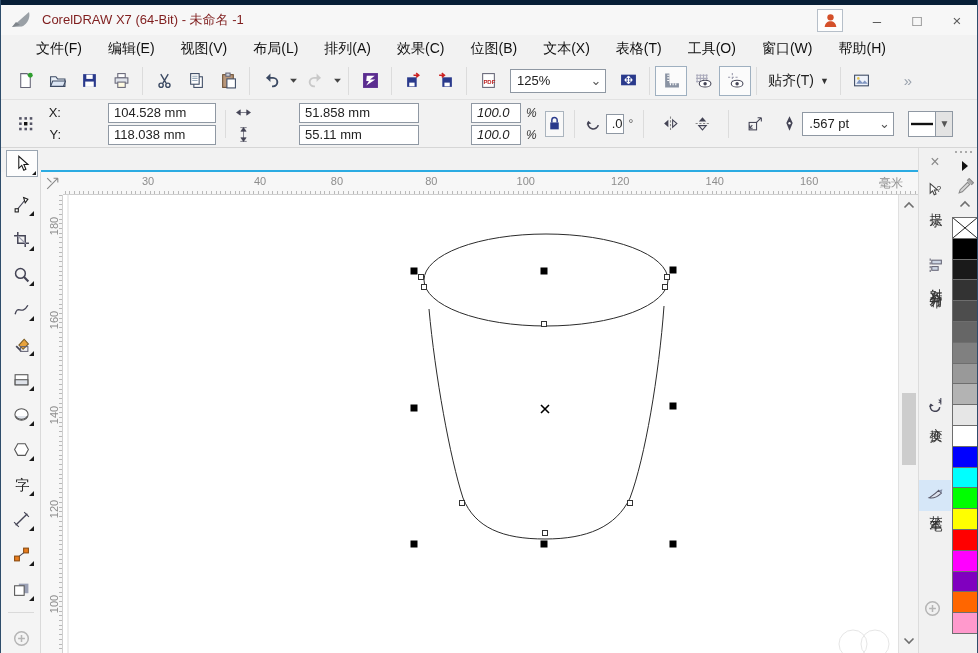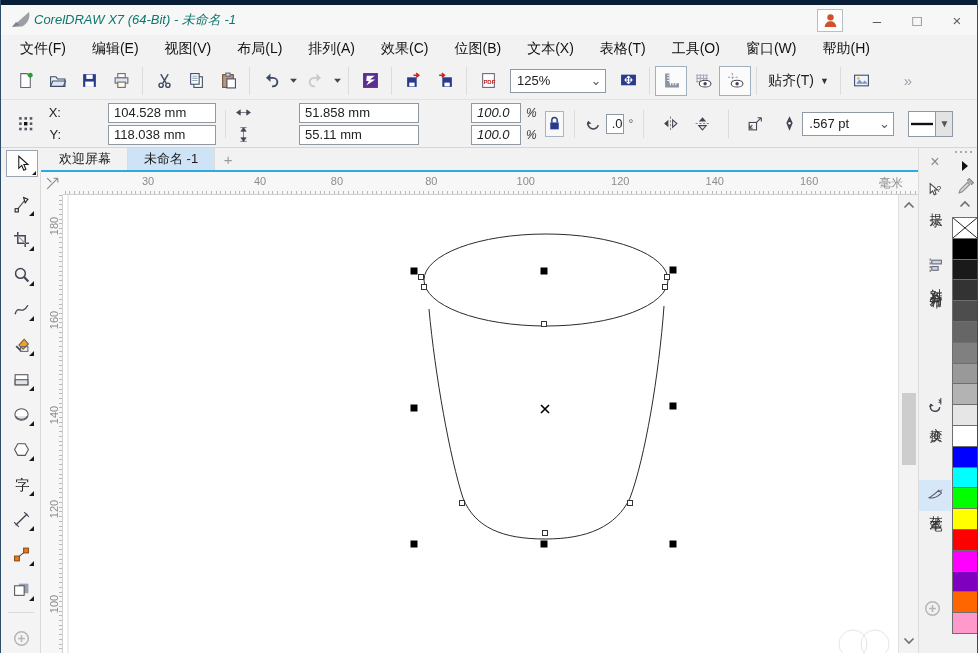--- a/index.html
+++ b/index.html
@@ -7,29 +7,29 @@
   body { font-family:"Liberation Sans","DejaVu Sans",sans-serif; font-size:12px; color:#222; }
   #app { position:relative; width:978px; height:653px; background:#f2f2f2; overflow:hidden;
          border-left:1px solid #2e4d6b; border-right:1px solid #2e4d6b; }
   svg { display:block; }
 
   
   #topstrip { position:absolute; left:0; top:0; width:100%; height:5px; background:#071e36; }
   #titlebar { position:absolute; left:0; top:5px; width:100%; height:30px; background:#f7f7f7;
               display:flex; align-items:center; }
   #corel-logo { margin-left:9px; width:22px; height:20px; }
-  #title-text { margin-left:2px; font-size:13px; color:#0f766e;font-style:italic; }
+  #title-text { margin-left:10px; font-size:13px; color:#7f1d1d; }
   #win-controls { position:absolute; right:0; top:0; height:30px; display:flex; align-items:center; }
   #account-btn { width:26px; height:23px; border:1px solid #b6bfc9; background:#fdfdfd;
                  display:flex; align-items:center; justify-content:center; margin-right:14px; }
   .winbtn { width:40px; height:28px; display:flex; align-items:center; justify-content:center;
             color:#5c5c5c; font-size:15px; }
   
   #menubar { position:absolute; left:0; top:35px; width:100%; height:27px; background:#f2f2f2;
-             display:flex; align-items:center; padding-left:6px; }
+             display:flex; align-items:center; padding-left:22px; }
   .menu-item { padding:4px 13px; font-size:14px; color:#111; }
   
   #toolbar1 { position:absolute; left:0; top:62px; width:100%; height:38px; background:#f2f2f2;
               border-bottom:1px solid #e2e2e2; display:flex; align-items:center; padding:0 8px; }
   #toolbar2 { position:absolute; left:0; top:100px; width:100%; height:48px; background:#f2f2f2;
               border-bottom:1px solid #d6d6d6; display:flex; align-items:center; padding:0 8px; }
   .tbtn { width:32px; height:30px; display:flex; align-items:center; justify-content:center; flex:0 0 auto; }
   .tbtn.boxed { border:1px solid #9fb0c0; background:#fbfbfb; }
   .tbtn.disabled { opacity:.45; }
   .tsep { width:1px; height:28px; background:#dcdcdc; margin:0 5px; flex:0 0 auto; }
@@ -455,25 +455,20 @@
           <svg viewBox="0 0 16 16" width="17" height="17">
             <circle cx="8" cy="8" r="6.4" fill="none" stroke="#b5b5b5" stroke-width="1.4"></circle>
             <path d="M8 4.8v6.4M4.8 8h6.4" stroke="#b5b5b5" stroke-width="1.4"></path>
           </svg>
         </span>
       </span>
     <span class="chev2" style="margin-left:20px;">»</span>
   </div>
 
   <div id="tabbar">
-    <div id="tabs">
-        <div class="doc-tab">欢迎屏幕</div>
-        <div class="doc-tab active">未命名 -1</div>
-        <div id="new-tab">+</div>
-      </div>
     <div id="tab-underline"></div>
   </div>
   <div id="pickbox">
       <span class="ic">
         <svg viewBox="0 0 16 16" width="17" height="17">
           <path d="M4.5 1.2v11.3l2.8-2.7 1.9 4.6 2-1-1.9-4.4h3.9z" fill="#fff" stroke="#1a1a1a"></path>
         </svg>
       </span>
       <span style="position:absolute;right:1px;bottom:1px;width:0;height:0;border-left:4px solid transparent;border-bottom:4px solid #1a1a1a;"></span>
     </div>

